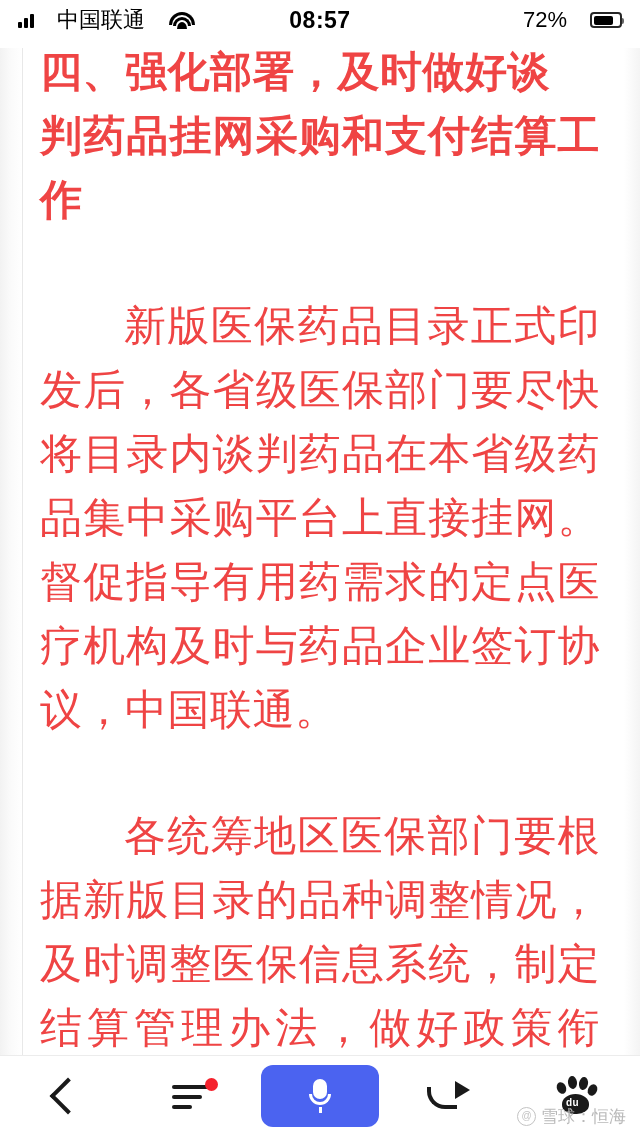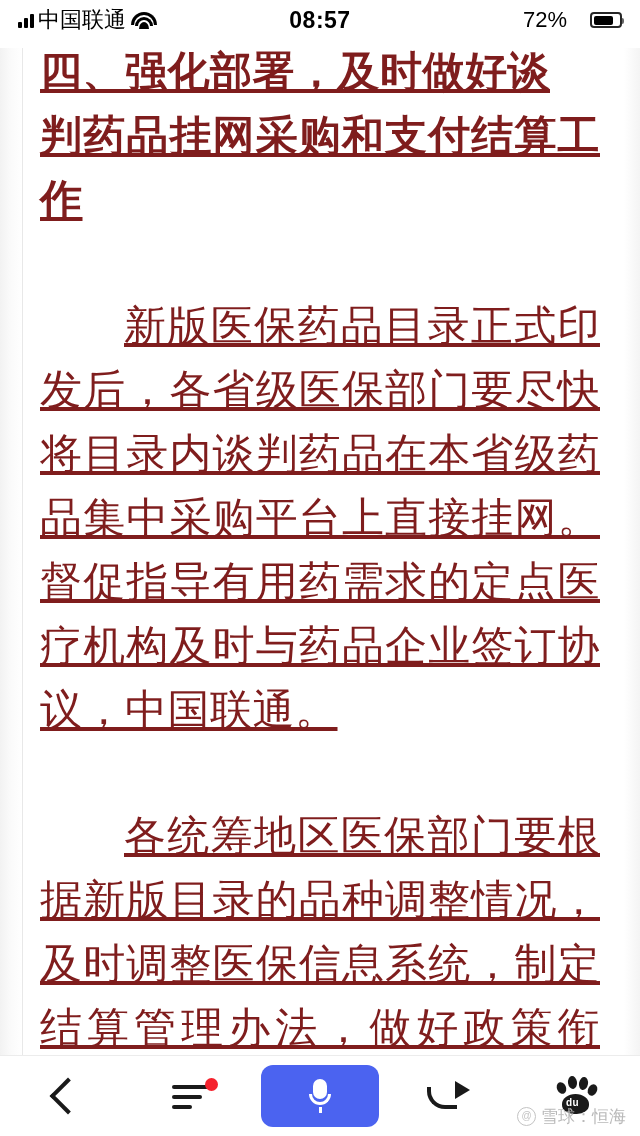--- a/index.html
+++ b/index.html
@@ -32,21 +32,21 @@
     background: #ffffff;
     display: flex;
     align-items: center;
     padding: 0 18px;
     box-sizing: border-box;
     z-index: 20;
   }
   .status-left {
     display: flex;
     align-items: center;
-    gap: 4px;
+    gap: 23px;
     flex: 1 1 0;
   }
   .signal-bars {
     display: flex;
     align-items: flex-end;
     gap: 2px;
     height: 16px;
   }
   .signal-bars i {
     display: block;
@@ -167,22 +167,21 @@
     color: #111111;
   }
   .doc p {
     margin: 0;
     font-family: "Liberation Serif", serif;
     font-size: 42px;
     line-height: 64px;
     letter-spacing: 0.5px;
     text-align: justify;
     text-justify: inter-ideograph;
-    color: #7f1d1d;
-    text-decoration: underline;
+    color: #ef4444;
   }
   .heading {
     font-weight: 700;
   }
   .clipped-top {
     position: relative;
     margin-top: -52px;
   }
   .indent { text-indent: 2em; }
   .gap-para { margin-top: 62px !important; }

